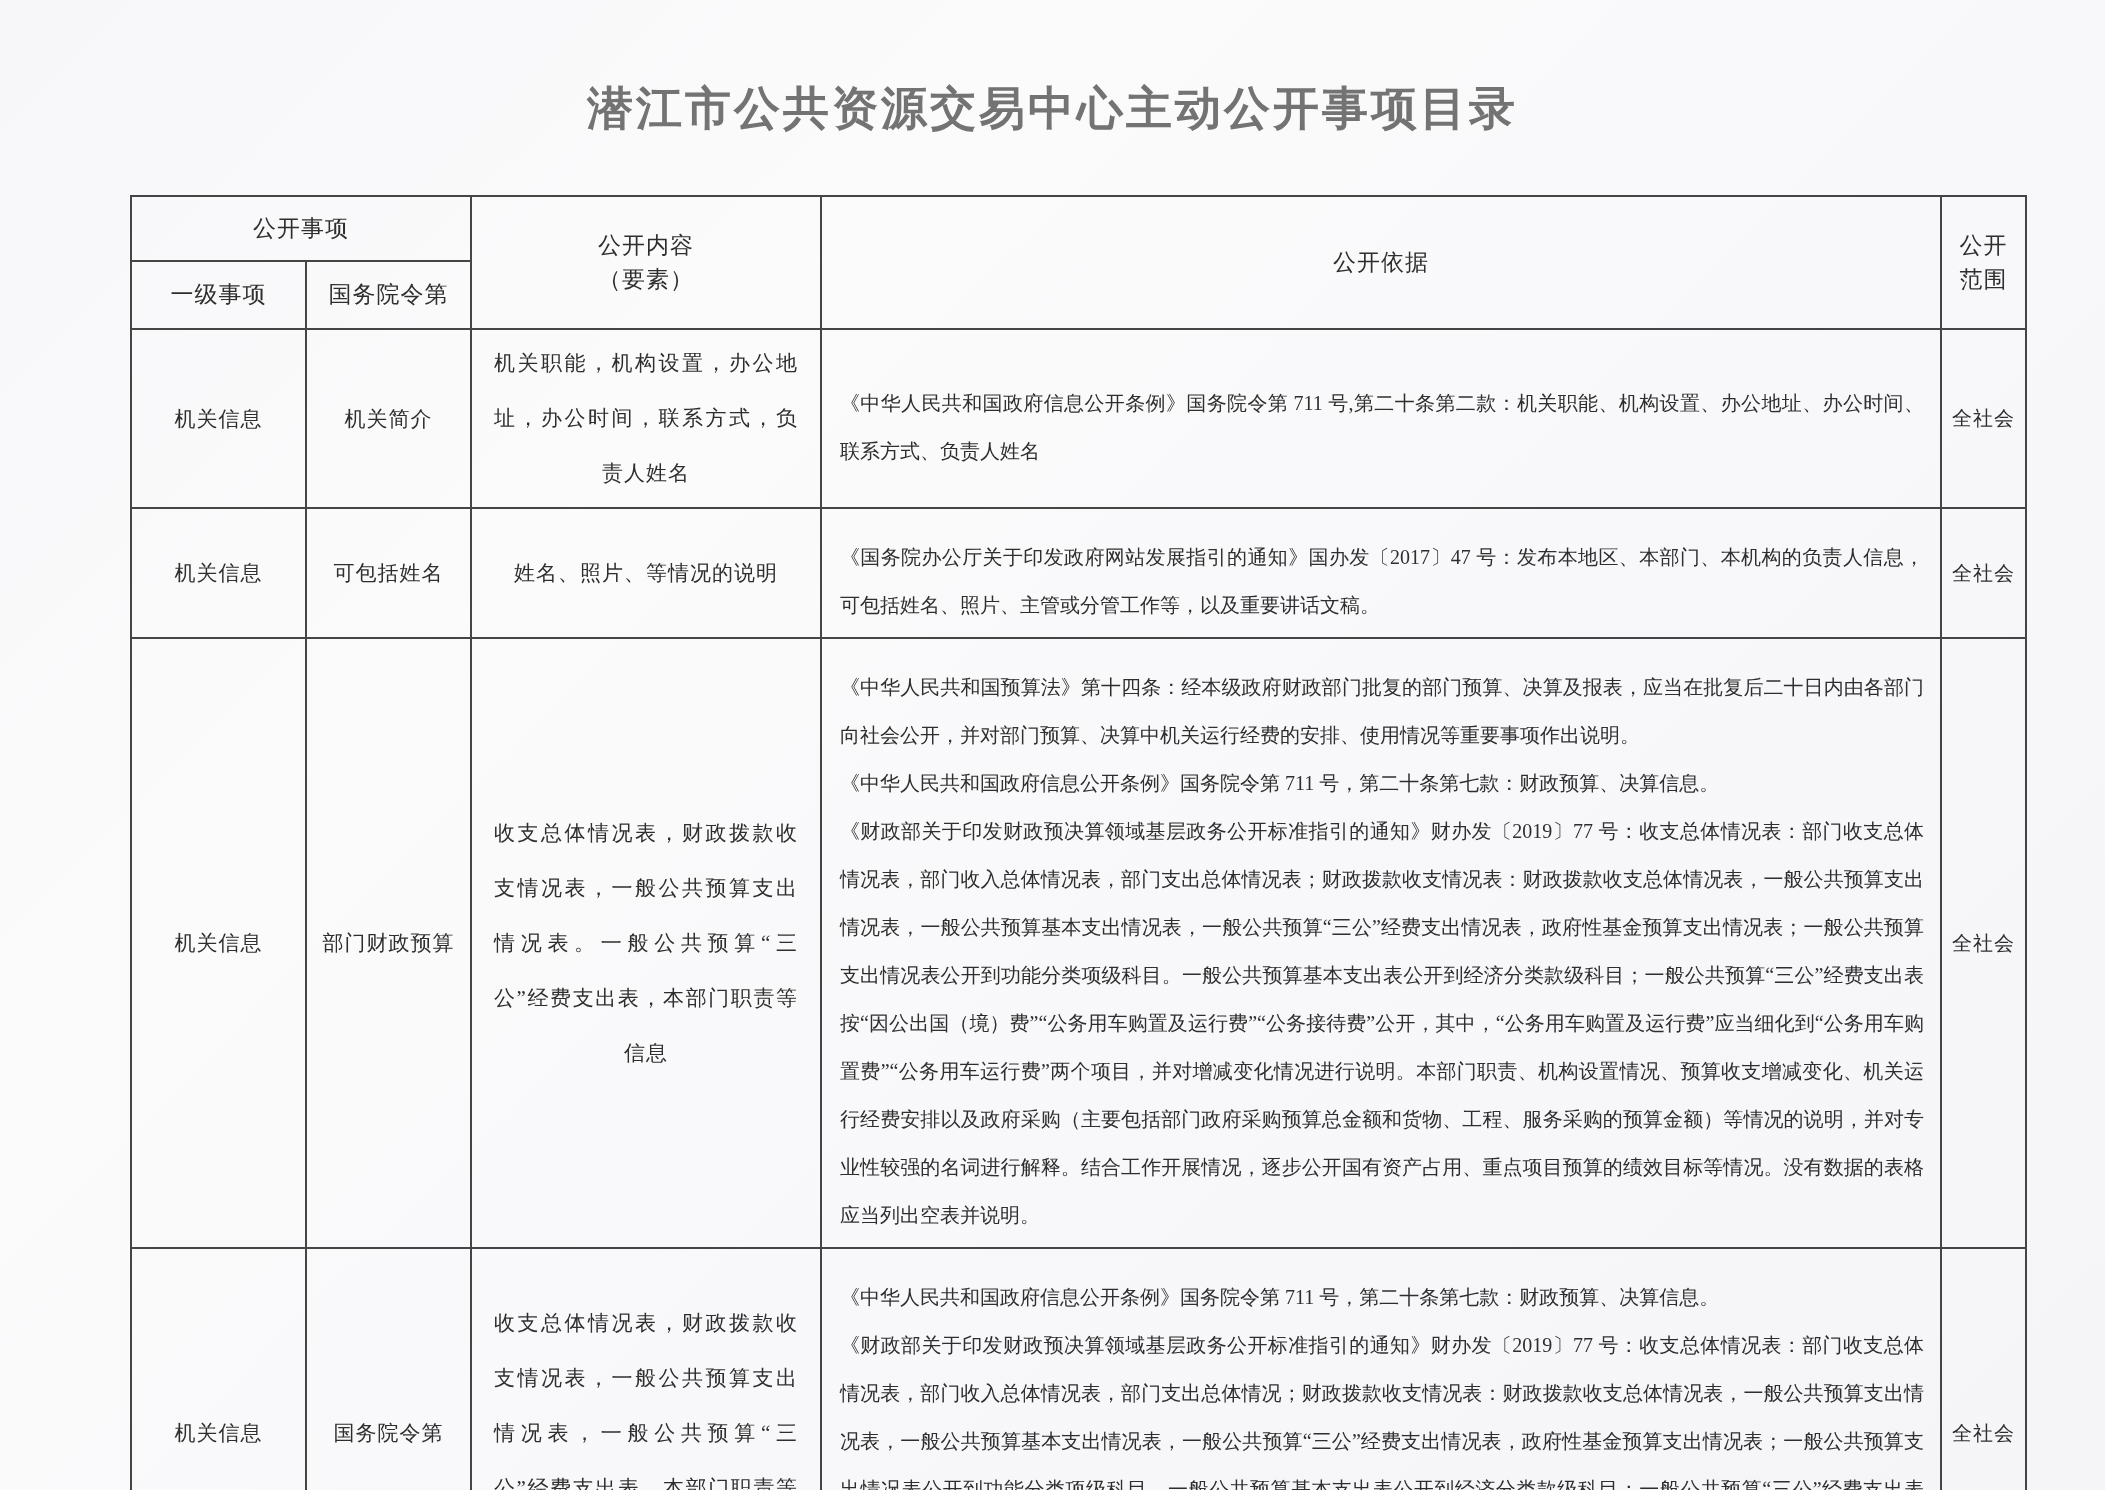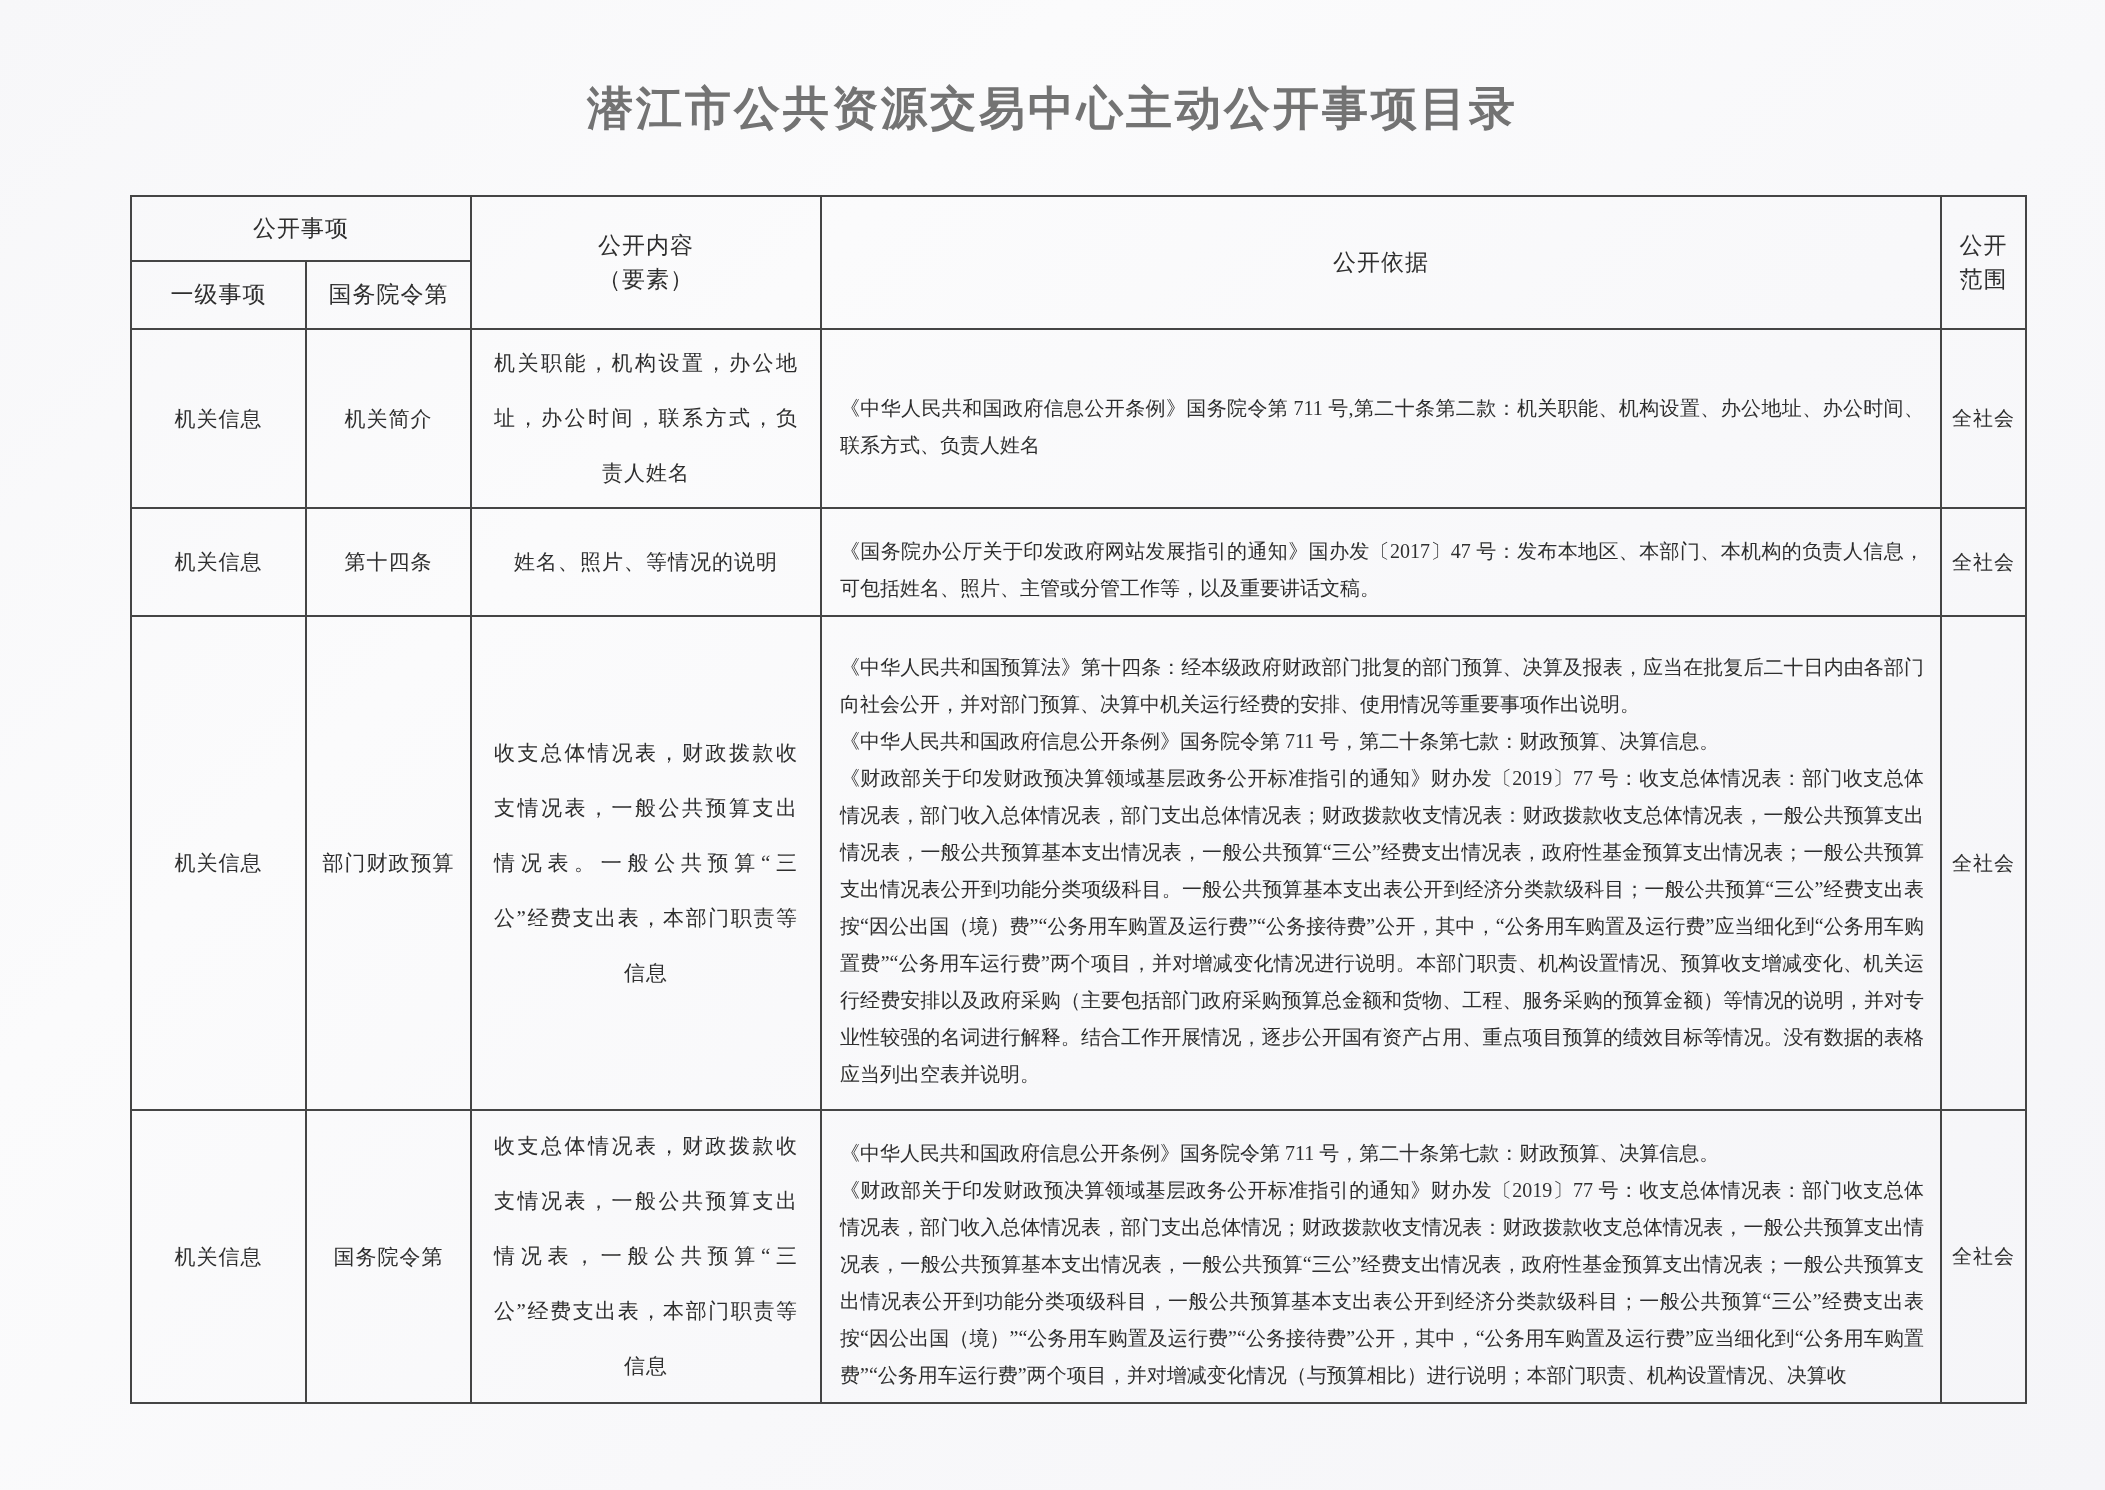--- a/index.html
+++ b/index.html
@@ -42,21 +42,21 @@
   tr.r4{height:276px;}
   td.item{
     font-size:21px;text-align:center;letter-spacing:1px;
   }
   td.content{
     font-size:21px;line-height:55px;
     text-align:justify;text-align-last:center;
     padding:6px 22px;letter-spacing:1px;
   }
   td.basis{
-    font-size:20px;line-height:37px;
+    font-size:20px;line-height:48px;
     padding:24px 16px 8px 18px;
     text-align:justify;vertical-align:middle;
   }
   td.basis p{margin:0;text-align:justify;}
   td.scope{
     font-size:20px;text-align:center;letter-spacing:1px;
   }
 </style>
 </head>
 <body>
@@ -90,21 +90,21 @@
     <td class="item">机关简介</td>
     <td class="content">机关职能，机构设置，办公地址，办公时间，联系方式，负责人姓名</td>
     <td class="basis">
       <p>《中华人民共和国政府信息公开条例》国务院令第 711 号,第二十条第二款：机关职能、机构设置、办公地址、办公时间、联系方式、负责人姓名</p>
     </td>
     <td class="scope">全社会</td>
   </tr>
 
   <tr class="r2">
     <td class="item">机关信息</td>
-    <td class="item">第十四条</td>
+    <td class="item">可包括姓名</td>
     <td class="content">姓名、照片、等情况的说明</td>
     <td class="basis">
       <p>《国务院办公厅关于印发政府网站发展指引的通知》国办发〔2017〕47 号：发布本地区、本部门、本机构的负责人信息，可包括姓名、照片、主管或分管工作等，以及重要讲话文稿。</p>
     </td>
     <td class="scope">全社会</td>
   </tr>
 
   <tr class="r3">
     <td class="item">机关信息</td>
     <td class="item">部门财政预算</td>

